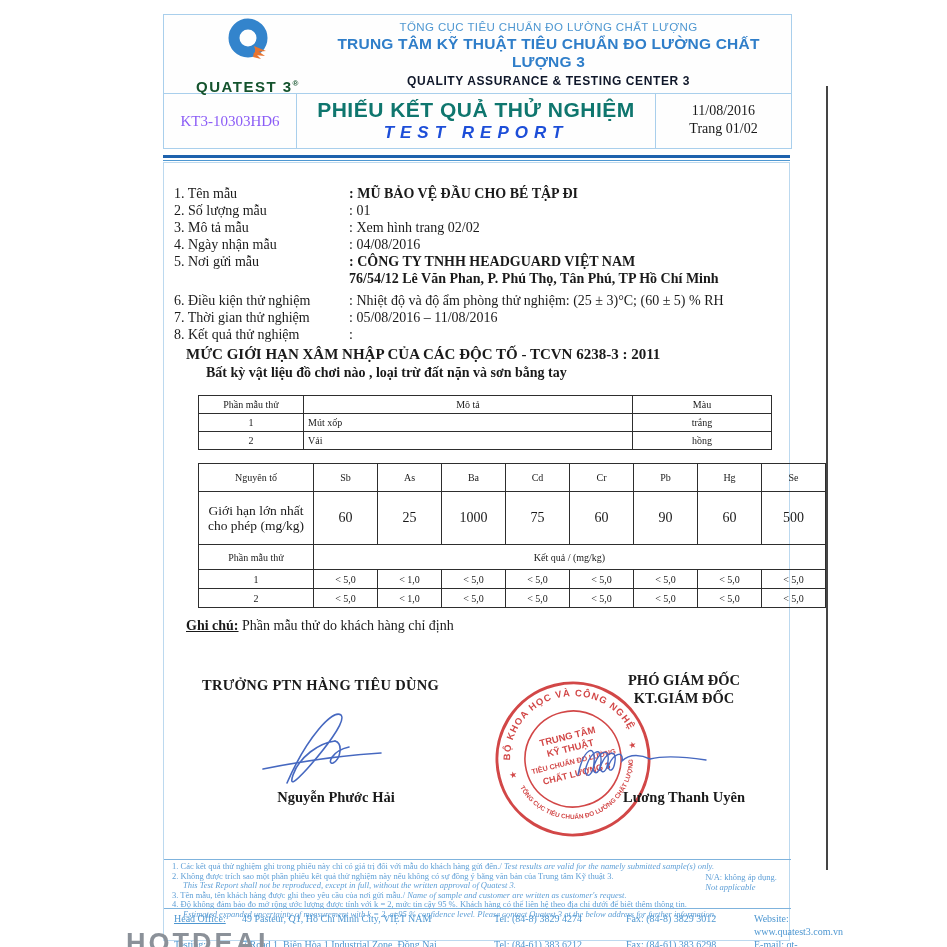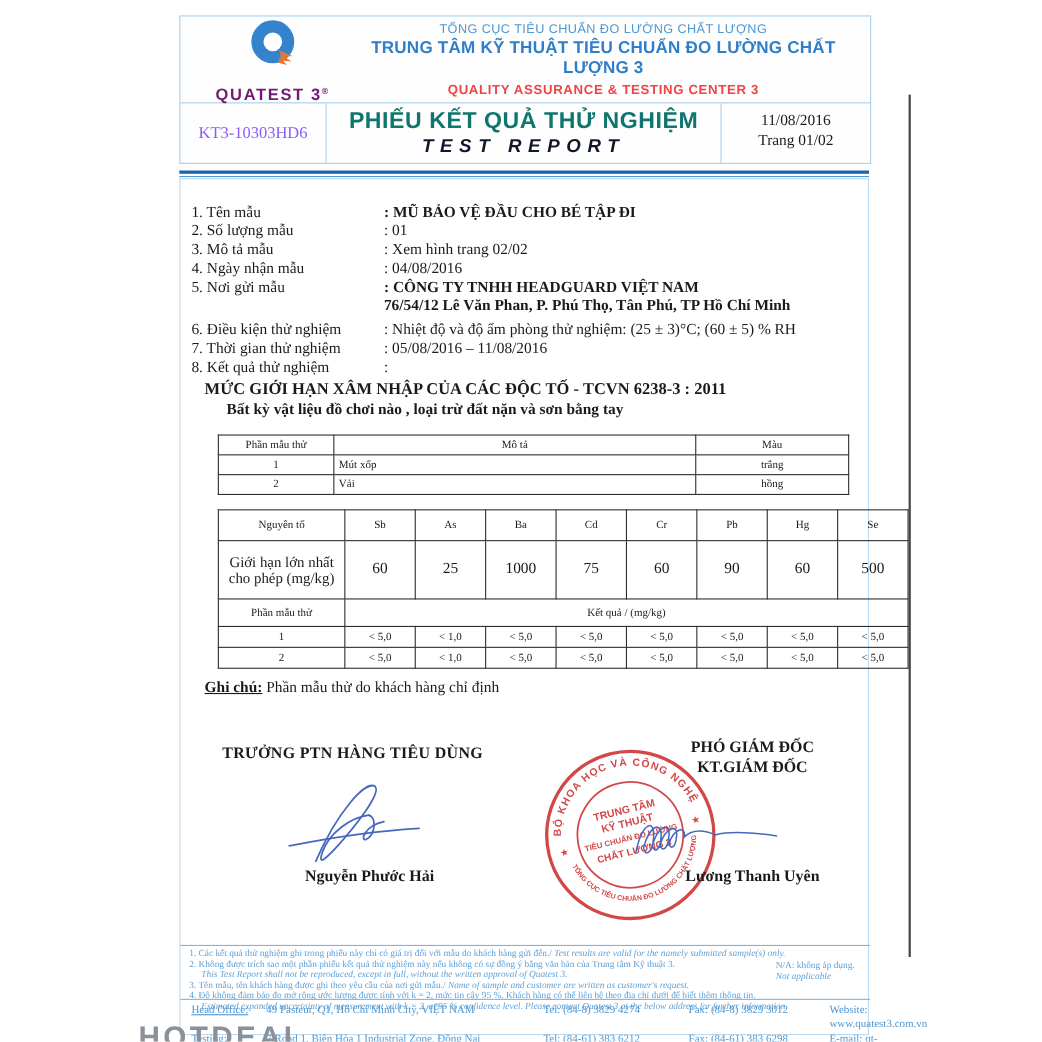--- a/index.html
+++ b/index.html
@@ -3,33 +3,33 @@
 <meta charset="utf-8">
 <style>
   html,body{margin:0;padding:0;background:#ffffff;}
   .page{position:relative;width:947px;height:947px;background:#ffffff;overflow:hidden;
         font-family:"Liberation Serif","DejaVu Serif",serif;color:#1a1a1a;}
 
   
   .header-box{position:absolute;left:163px;top:14px;width:627px;border:1px solid #a9cfec;background:#fefefe;}
   .header-row1{display:flex;height:78px;align-items:center;}
   .logo-wrap{width:168px;display:flex;flex-direction:column;align-items:center;justify-content:center;padding-top:4px;}
-  .logo-text{color:#701a75;font-family:"Liberation Sans","DejaVu Sans",sans-serif;font-weight:bold;
+  .logo-text{color:#14532d;font-family:"Liberation Sans","DejaVu Sans",sans-serif;font-weight:bold;
              font-size:15px;letter-spacing:1.5px;margin-top:16px;}
   .logo-reg{font-size:8px;vertical-align:super;}
   .org-lines{flex:1;text-align:center;font-family:"Liberation Sans","DejaVu Sans",sans-serif;padding-right:26px;}
   .org1{color:#4e97d1;font-size:11.5px;letter-spacing:.4px;}
   .org2{color:#2f7ec9;font-size:15.5px;font-weight:bold;margin-top:2px;letter-spacing:.2px;}
-  .org3{color:#ef4444;font-size:12px;font-weight:bold;margin-top:3px;letter-spacing:.6px;}
+  .org3{color:#0f172a;font-size:12px;font-weight:bold;margin-top:3px;letter-spacing:.6px;}
   .header-row2{display:flex;border-top:1px solid #a9cfec;height:54px;}
   .cell-code{width:132px;border-right:1px solid #a9cfec;display:flex;align-items:center;justify-content:center;
              font-size:15px;color:#8b5cf6;}
   .cell-title{flex:1;text-align:center;padding-top:4px;}
   .title-vi{color:#0f766e;font-family:"Liberation Sans","DejaVu Sans",sans-serif;font-weight:bold;font-size:21px;letter-spacing:.5px;}
-  .title-en{color:#0f172a;font-family:"Liberation Sans","DejaVu Sans",sans-serif;font-weight:bold;font-style:italic;
+  .title-en{color:#1d4ed8;font-family:"Liberation Sans","DejaVu Sans",sans-serif;font-weight:bold;font-style:italic;
             font-size:17px;letter-spacing:6px;margin-top:1px;}
   .cell-date{width:135px;border-left:1px solid #a9cfec;text-align:center;font-size:14px;padding-top:8px;line-height:18px;}
   .double-line{position:absolute;left:163px;top:155px;width:627px;height:2px;
                border-top:3px solid #1e62ad;border-bottom:1px solid #4e97d1;}
 
   
   .main-frame{position:absolute;left:163px;top:162px;width:627px;height:779px;border:1px solid #bcd9ef;box-sizing:border-box;}
 
   .info-list{position:absolute;left:10px;top:22px;font-size:14px;line-height:17px;}
   .info-row{display:flex;}

